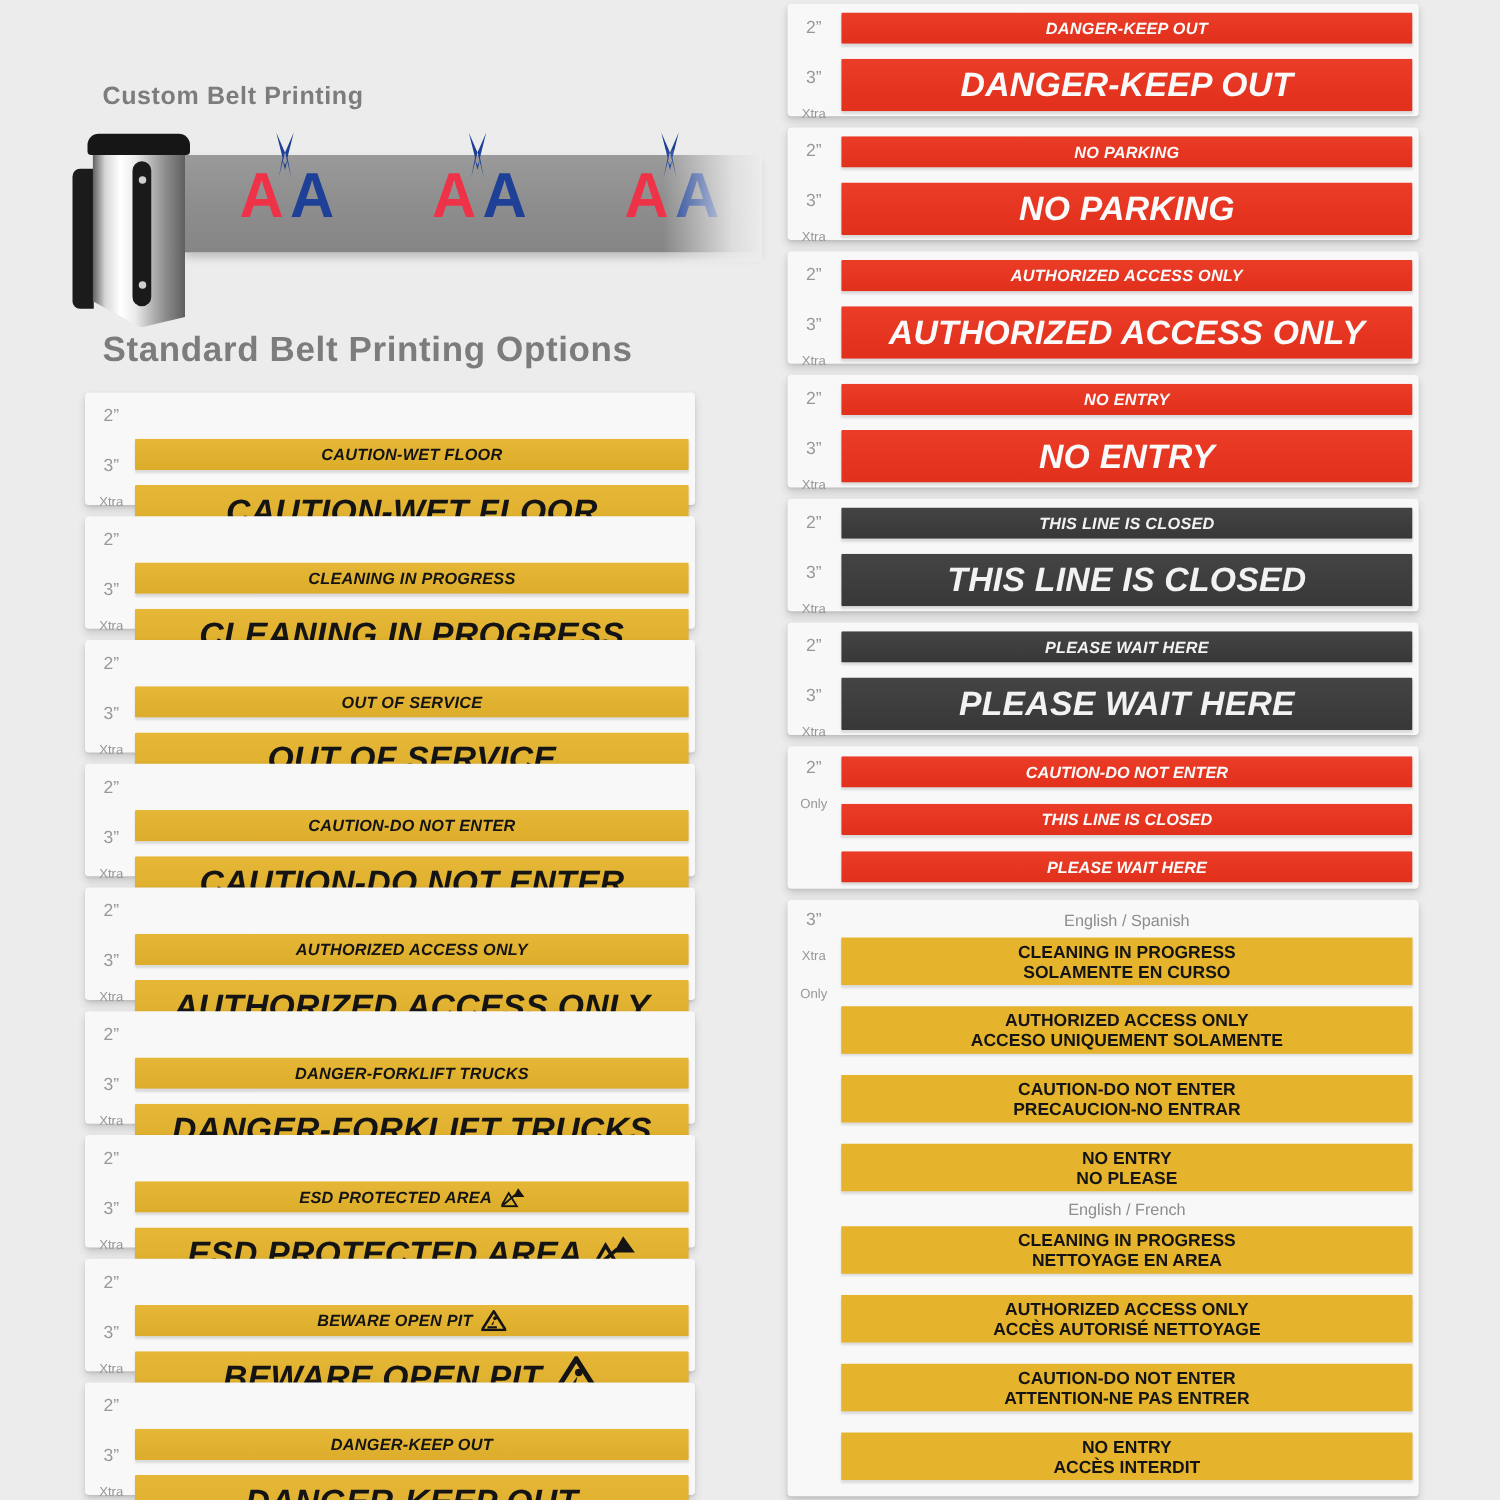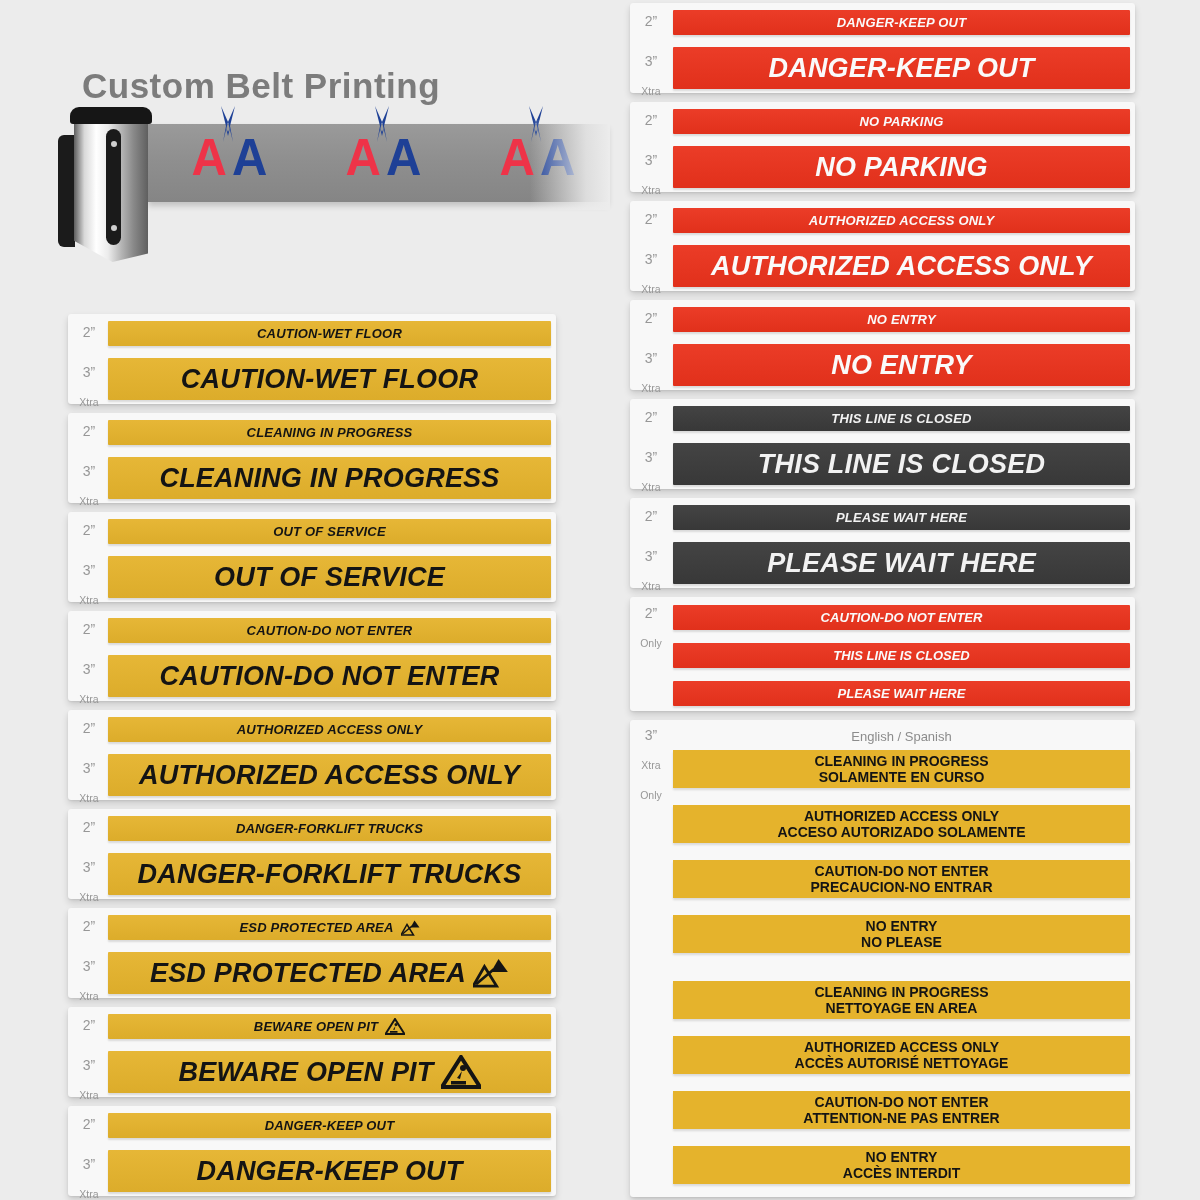--- a/index.html
+++ b/index.html
@@ -5,21 +5,21 @@
   * { margin:0; padding:0; box-sizing:border-box; }
   html,body { background:#ECECEC; }
   .canvas {
     position:relative; width:1200px; height:1200px;
     background:#ECECEC; overflow:hidden;
     font-family:"Liberation Sans", sans-serif;
   }
   
   .hd {
     position:absolute; left:82px; color:#7C7C7C;
-    font-weight:800; letter-spacing:.5px; font-size:35px;
+    font-weight:800; letter-spacing:.5px; font-size:20px;
   }
   .hd.custom { top:66px; }
   .hd.standard { top:264px; font-size:28px; }
 
   
   .belt-strip {
     position:absolute; left:148px; top:124px; width:460px; height:78px;
     background:linear-gradient(180deg,#9a9a9a 0%,#8f8f8f 45%,#858585 100%);
     box-shadow:0 4px 6px rgba(0,0,0,.18);
   }
@@ -81,21 +81,21 @@
   .sz2 { top:12px; }
   .sz3 { top:52px; }
   .belt {
     position:absolute; right:5px; display:flex; align-items:center;
     justify-content:center; gap:7px; border-radius:1px; color:#141414;
     background-image:linear-gradient(rgba(255,255,255,.05), rgba(0,0,0,.04));
     box-shadow:0 2px 2px rgba(0,0,0,.12);
     text-align:center;
     font-style:italic;
   }
-  .left-list  .belt { left:40px; }
+  .left-list  .belt { left:40px;margin-top:30px; }
   .right-list .belt { left:43px; }
   .b2 { top:7px;  height:25px; font-size:13px;  font-weight:700; letter-spacing:.2px; }
   .b3 { top:44px; height:42px; font-size:27px; font-weight:700; letter-spacing:.2px; }
   .yellow { background-color:#E5B32C; }
   .red    { background-color:#EA321C; color:#FAFAFA; }
   .dark   { background-color:#3A3A3A; color:#F2F2F2; }
 
   
   .card.two-only { height:114px; }
   .two-only .sz { top:10px; }
@@ -160,20 +160,21 @@
     </div>
     <div class="fade"></div>
   </div>
   <div class="post">
     <div class="post-clip"></div>
     <div class="post-body"></div>
     <div class="post-cap"></div>
     <div class="post-slot"></div>
   </div>
 
+  <div class="hd standard">Standard Belt Printing Options</div>
 
   <div class="left-list">
 
     <div class="card">
       <div class="sz sz2">2”</div>
       <div class="belt b2 yellow">CAUTION-WET FLOOR</div>
       <div class="sz sz3"><span>3”</span><span class="sub">Xtra</span></div>
       <div class="belt b3 yellow">CAUTION-WET FLOOR</div>
     </div>
 
@@ -323,31 +324,32 @@
         <span class="sub">Only</span>
       </div>
 
       <div class="bl-heading es">English / Spanish</div>
       <div class="bl-belt es1">
         <span>CLEANING IN PROGRESS</span>
         <span>SOLAMENTE EN CURSO</span>
       </div>
       <div class="bl-belt es2">
         <span>AUTHORIZED ACCESS ONLY</span>
-        <span>ACCESO AUTORIZADO SOLAMENTE</span>
+        <span>ACCESO UNIQUEMENT SOLAMENTE</span>
       </div>
       <div class="bl-belt es3">
         <span>CAUTION-DO NOT ENTER</span>
         <span>PRECAUCION-NO ENTRAR</span>
       </div>
       <div class="bl-belt es4">
         <span>NO ENTRY</span>
         <span>NO PLEASE</span>
       </div>
 
+      <div class="bl-heading fr">English / French</div>
       <div class="bl-belt fr1">
         <span>CLEANING IN PROGRESS</span>
         <span>NETTOYAGE EN AREA</span>
       </div>
       <div class="bl-belt fr2">
         <span>AUTHORIZED ACCESS ONLY</span>
         <span>ACCÈS AUTORISÉ NETTOYAGE</span>
       </div>
       <div class="bl-belt fr3">
         <span>CAUTION-DO NOT ENTER</span>

